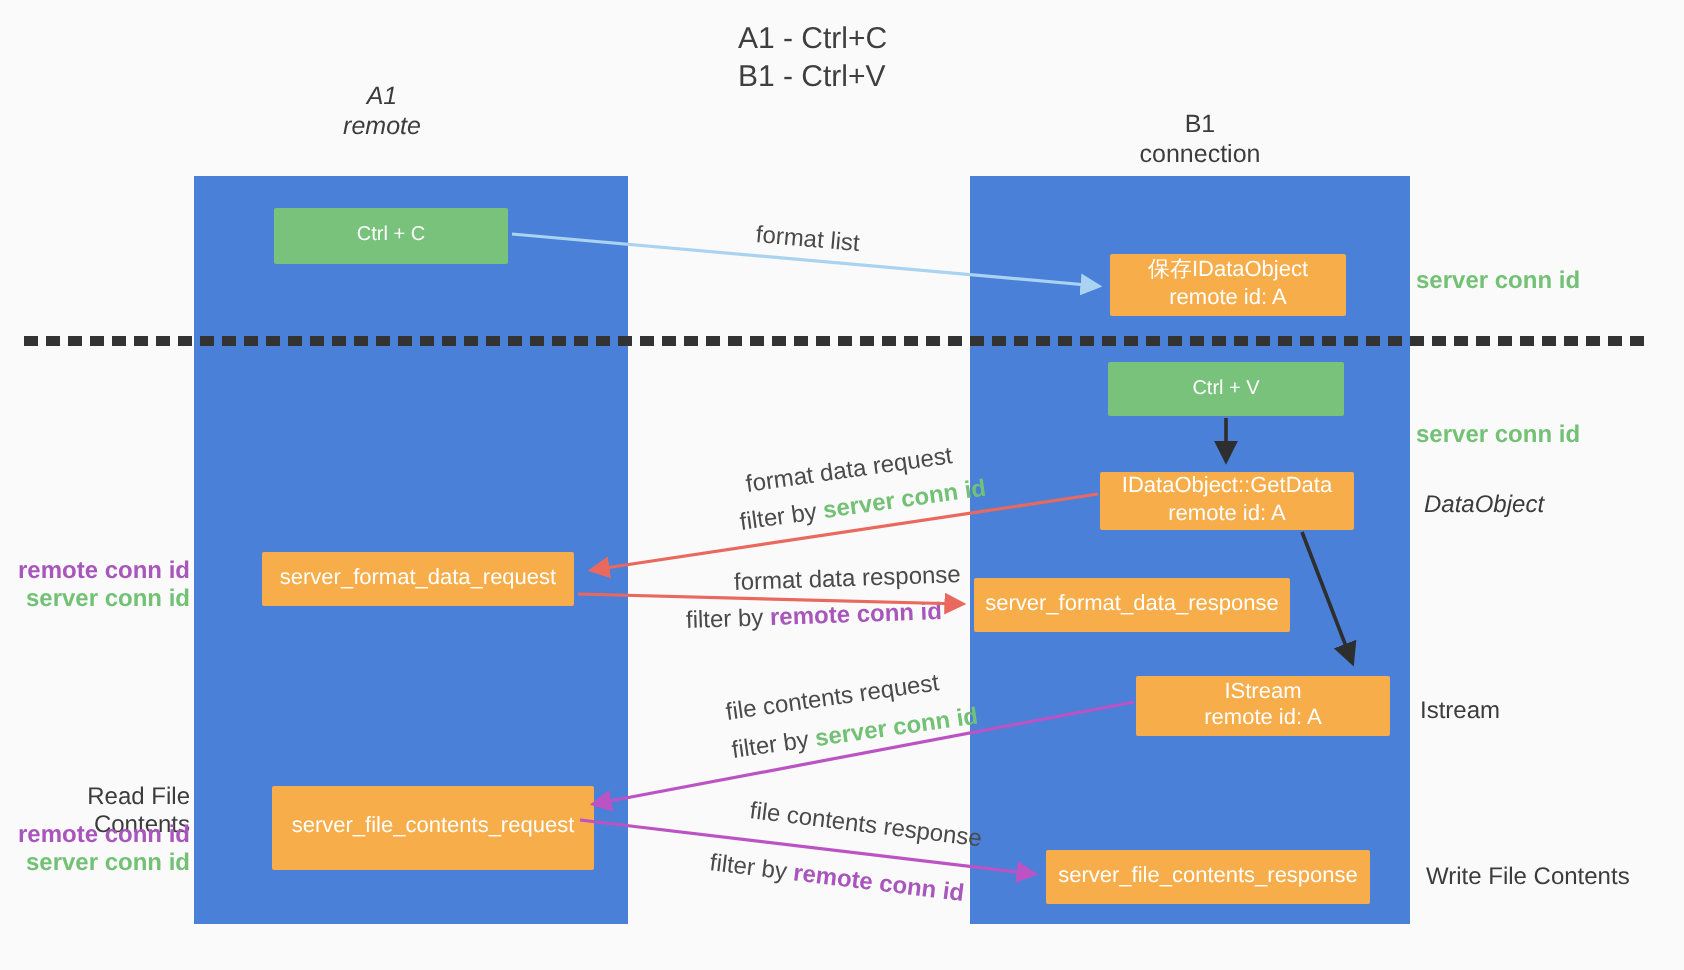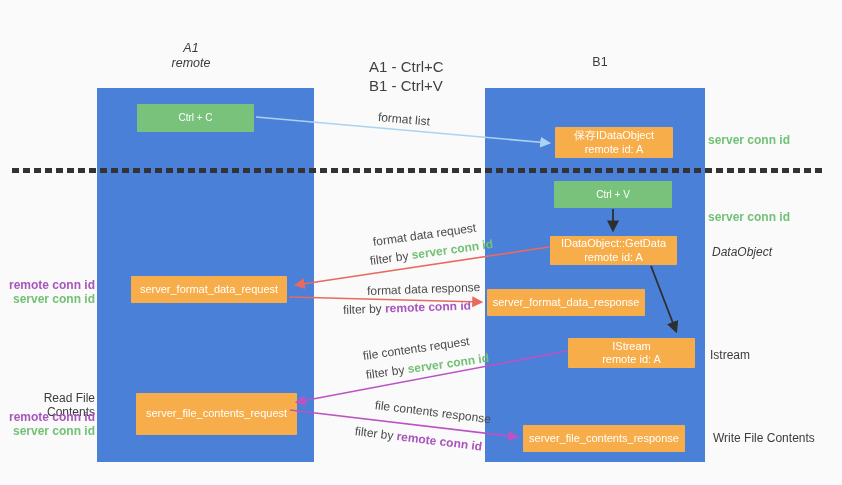--- a/index.html
+++ b/index.html
@@ -2,21 +2,21 @@
 <html style="--bg: #fafafa; --column_blue: #4a80d8; --box_green: #79c27c; --box_orange: #f7ad4a; --arrow_lightblue: #a9d3f0; --arrow_red: #e9695e; --arrow_magenta: #bc53c4; --arrow_black: #2e2e2e; --text_green: #72c175; --text_purple: #a855bc; --text_dark: #3c3c3c; --divider: #333333;"><head>
 <meta charset="utf-8">
 <style>
   html,body{margin:0;padding:0;background:#fafafa;}
   .stage{
     position:relative;width:842px;height:485px;background:var(--bg,#fafafa);
     font-family:"Liberation Sans",sans-serif;overflow:hidden;color:var(--text_dark,#3c3c3c);
   }
   .abs{position:absolute;}
   
-  .title{left:369px;top:10px;font-size:15px;line-height:19px;color:#3f3f3f;margin-top:47px;}
+  .title{left:369px;top:10px;font-size:15px;line-height:19px;color:#3f3f3f;}
   
   .col{background:var(--column_blue,#4a80d8);}
   .colA{left:97px;top:88px;width:217px;height:374px;}
   .colB{left:485px;top:88px;width:220px;height:374px;}
   .col-header{font-size:12.5px;line-height:15px;text-align:center;color:#3c3c3c;}
   .hdrA{left:85px;top:41px;width:212px;font-style:italic;}
   .hdrB{left:490px;top:55px;width:220px;}
   
   .divider{
     left:12px;top:168px;width:812px;height:5px;
@@ -61,20 +61,21 @@
     <div>A1 - Ctrl+C</div>
     <div>B1 - Ctrl+V</div>
   </div>
 
   <div class="abs col-header hdrA">
     <div>A1</div>
     <div>remote</div>
   </div>
   <div class="abs col-header hdrB">
     <div>B1</div>
+    <div>connection</div>
   </div>
 
   <div class="abs col colA"></div>
   <div class="abs col colB"></div>
 
   <div class="abs divider"></div>
 
   <div class="abs node green n-ctrlc">
     <span>Ctrl + C</span>
   </div>

